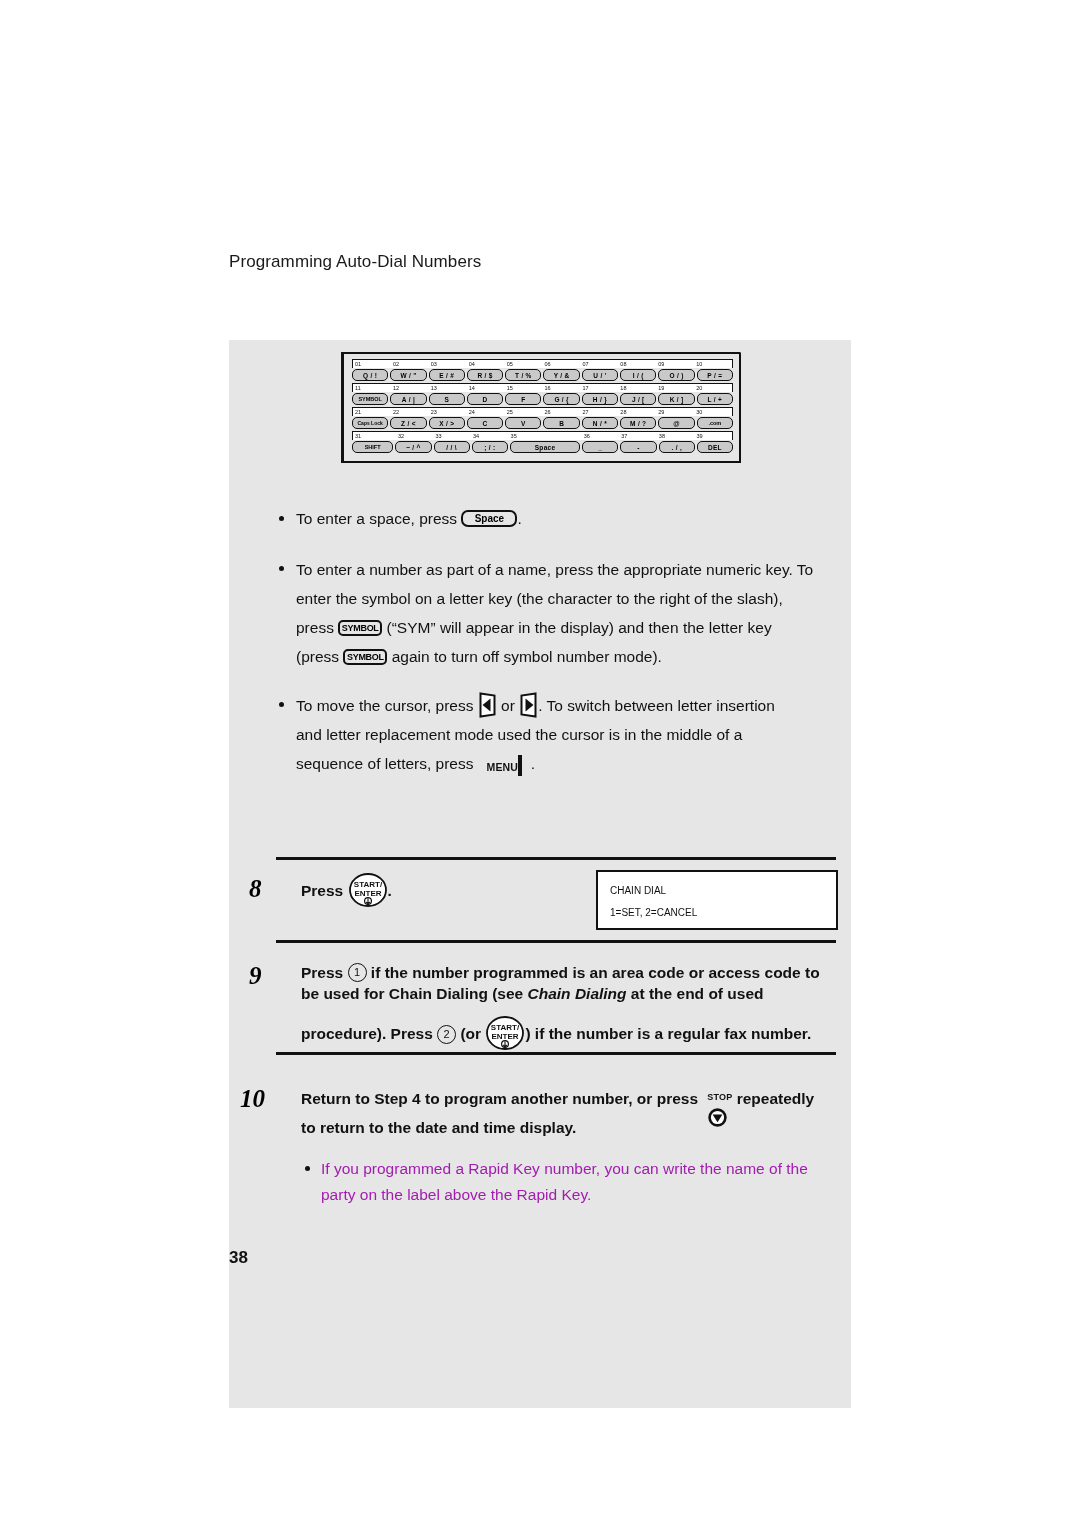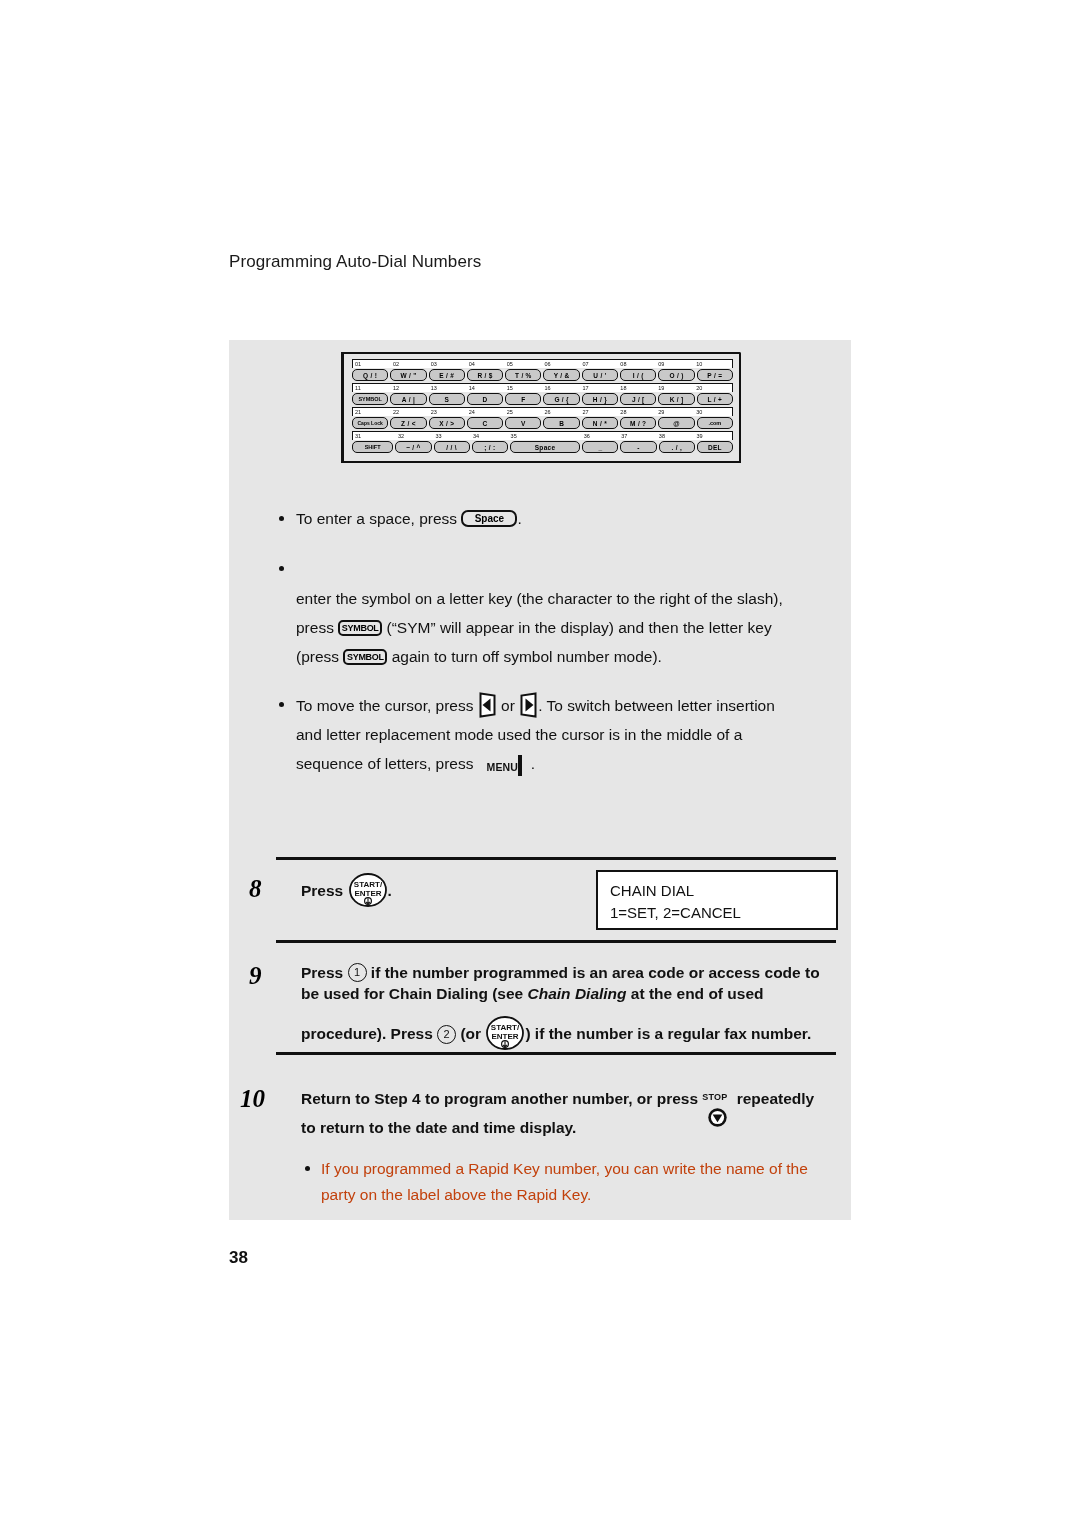--- a/index.html
+++ b/index.html
@@ -25,21 +25,21 @@
     letter-spacing: 0.1px;
     color: #1a1a1a;
   }
 
   
   .content-panel {
     position: absolute;
     left: 229px;
     top: 340px;
     width: 622px;
-    height: 880px;
+    height: 1068px;
     background: #e6e6e6;
   }
 
   
   .kb-wrap {
     position: absolute;
     left: 112px;
     top: 12px;
     width: 400px;
   }
@@ -235,53 +235,53 @@
   }
 
   
   .stopkey {
     display: inline-block;
     vertical-align: middle;
     position: relative;
     top: -3px;
     width: 30px;
     height: 30px;
-    text-align: left;
+    text-align: right;
   }
   .stopkey .lbl {
     font-size: 9px;
     font-weight: bold;
     line-height: 9px;
     letter-spacing: 0.2px;
   }
   .stopkey svg { display: block; margin: 0 auto; }
 
   
   .lcd {
     position: absolute;
     border: 2px solid #111;
     background: #fff;
     box-sizing: border-box;
     padding: 8px 12px;
   }
   .lcd div {
-    font-size: 15px;
+    font-size: 10px;
     line-height: 22px;
     color: #111;
     font-weight: normal;
   }
 
   
   .subbullet {
     position: relative;
     padding-left: 20px;
     font-size: 15.5px;
     font-weight: normal;
     line-height: 26px;
-    color: #c2410c;
+    color: #a21caf;
   }
   .subbullet > .dot {
     position: absolute;
     left: 4px;
     top: 10px;
     width: 5px;
     height: 5px;
     border-radius: 50%;
     background: #111;
   }
@@ -410,21 +410,21 @@
 
     <div class="bullet">
       <span class="dot"></span>
       <span>To enter a space, press </span><span class="chip chip-space">Space</span><span>.</span>
     </div>
 
 
 
     <div class="bullet para" style="margin-top:22px;">
       <span class="dot"></span>
-      <br>
+      <span>To enter a number as part of a name, press the appropriate numeric key. To</span><br>
       <span>enter the symbol on a letter key (the character to the right of the slash),</span><br>
       <span>press </span><span class="chip chip-symbol">SYMBOL</span><span> (“SYM” will appear in the display) and then the letter key</span><br>
       <span>(press </span><span class="chip chip-symbol">SYMBOL</span><span> again to turn off symbol number mode).</span>
     </div>
 
     <div class="bullet para" style="margin-top:20px;">
       <span class="dot"></span>
       <span>To move the cursor, press </span><span class="arrowkey">
         <svg width="19" height="26" viewBox="0 0 19 26">
           <path d="M2.5 1.5 L16.5 3.5 L16.5 22.5 L2.5 24.5 Z" fill="#fff" stroke="#111" stroke-width="2"></path>

